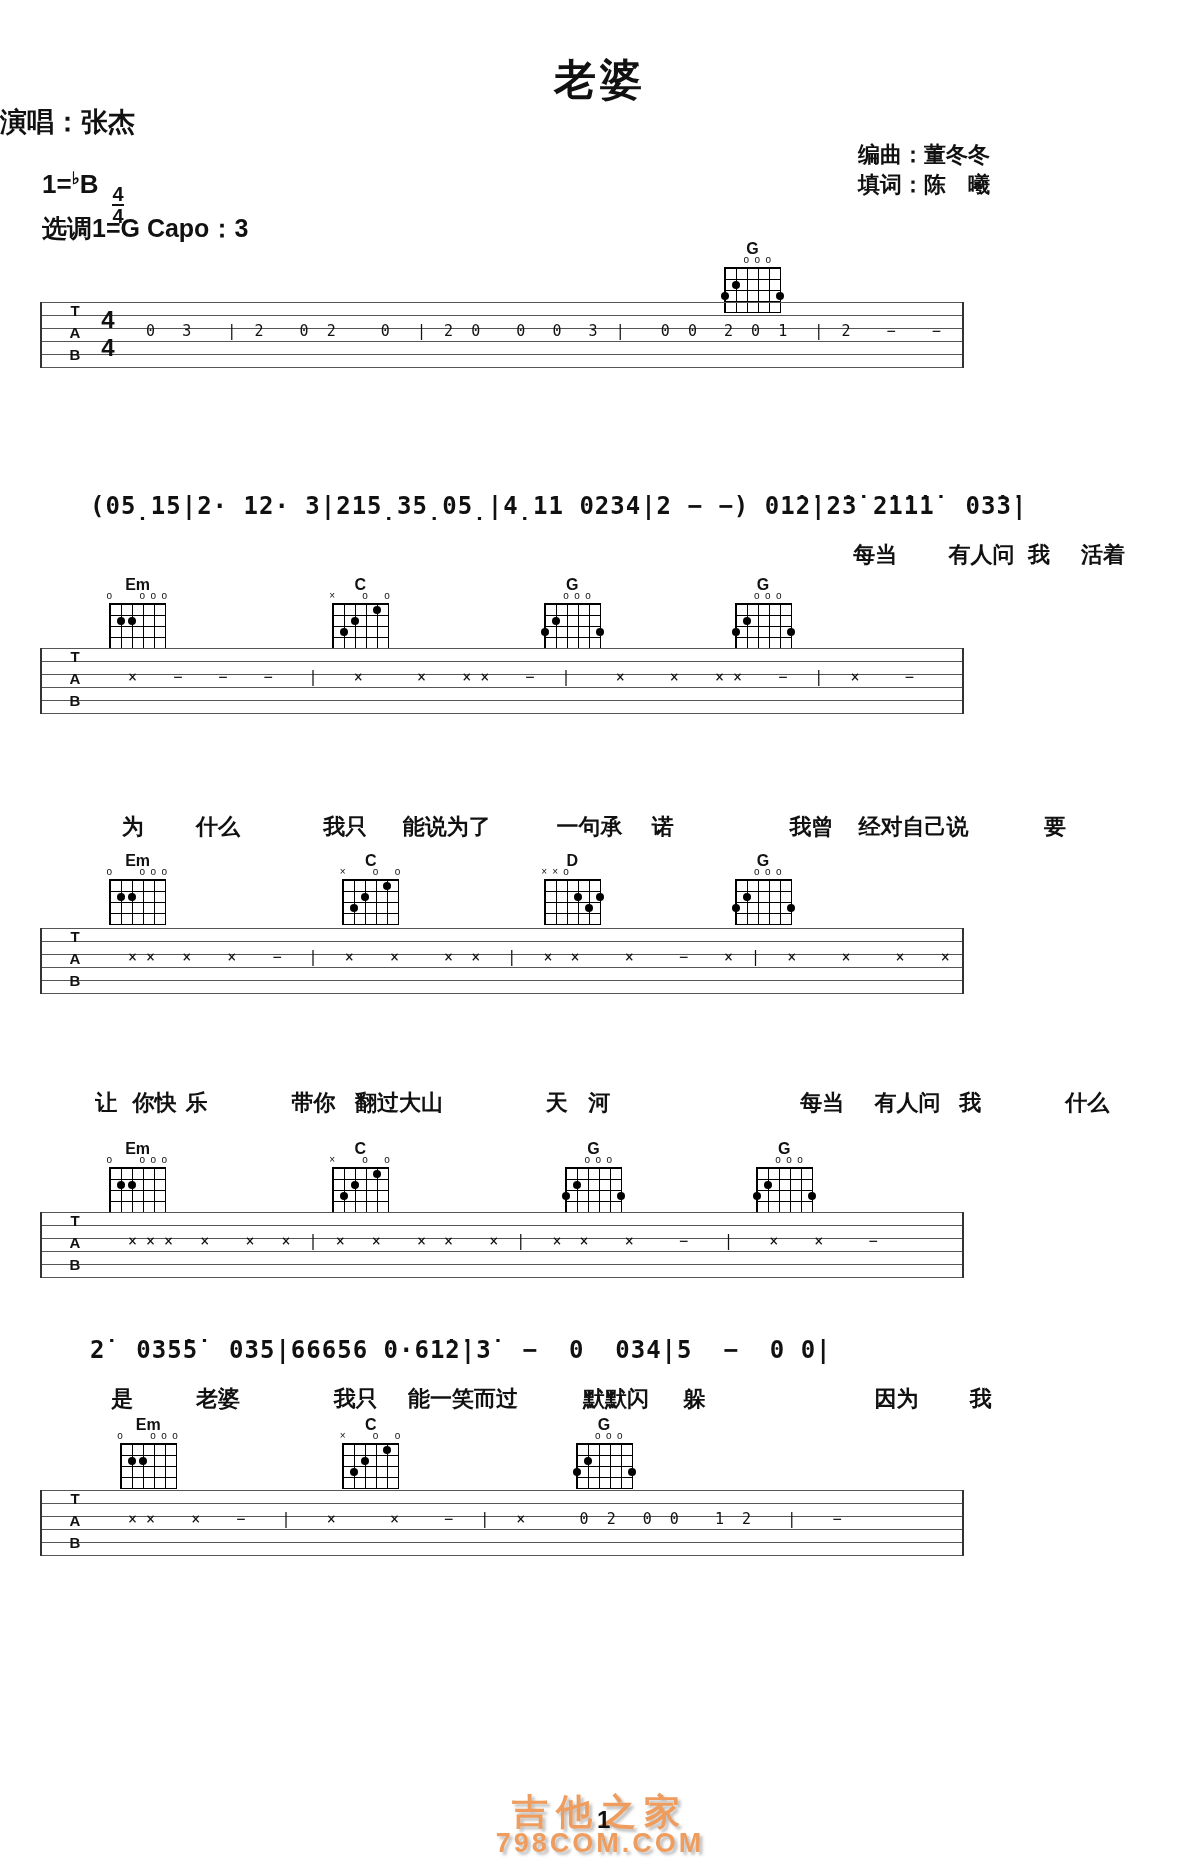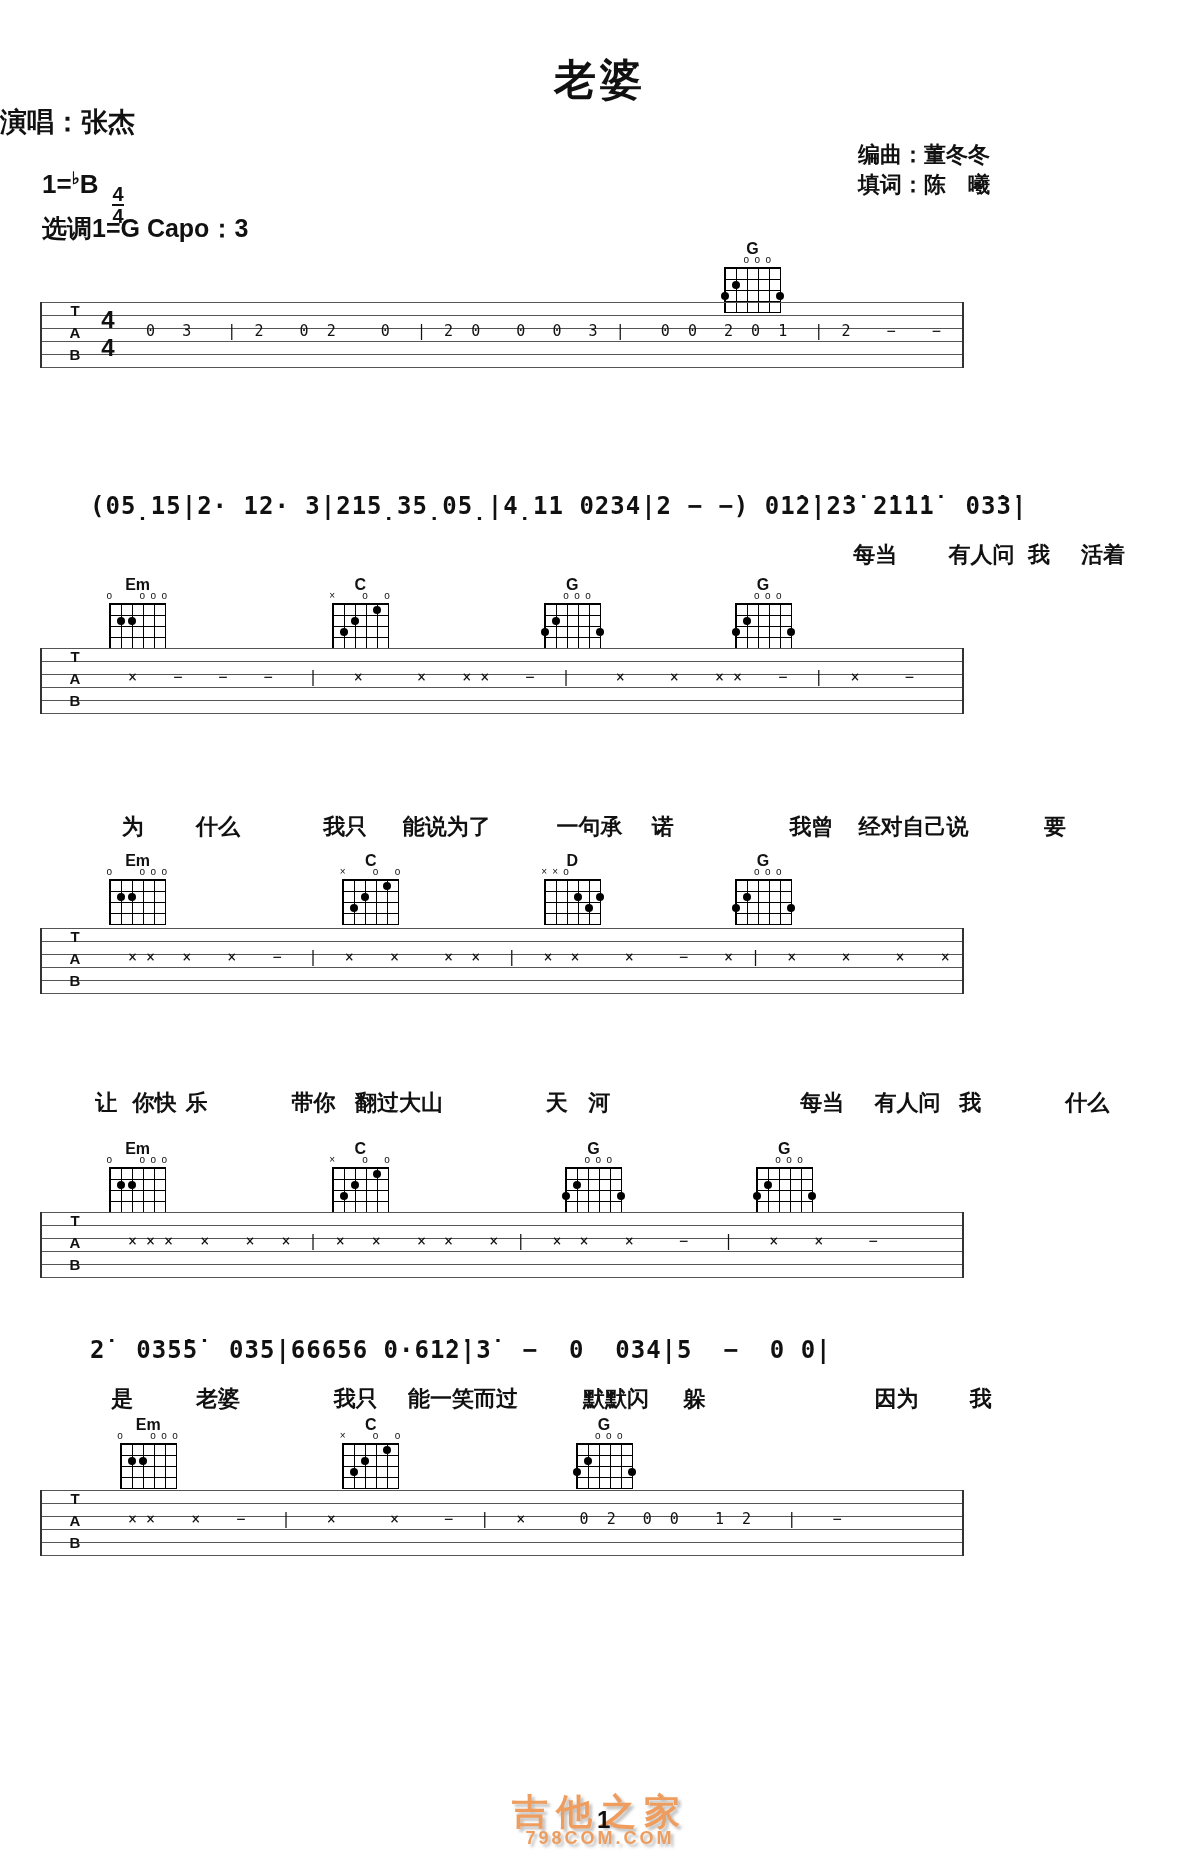--- a/index.html
+++ b/index.html
@@ -49,21 +49,21 @@
   .jianpu{position:absolute; left:90px; width:1060px;}
   .jnotes{font-family:"DejaVu Sans Mono", monospace; font-size:24px; font-weight:bold;
     white-space:pre; letter-spacing:1px;}
   .jlyrics{position:relative; height:30px; margin-top:6px;}
   .lyr{position:absolute; top:0; font-size:22px; font-weight:bold; white-space:nowrap;margin-top:14px;}
 
   
   .wm{position:absolute; left:0; width:100%; text-align:center; font-weight:bold;
       text-shadow:3px 3px 3px rgba(140,140,140,.55);}
   .wm1{top:1788px; font-size:36px; letter-spacing:8px;}
-  .wm2{top:1828px; font-size:18px; letter-spacing:3px;}
+  .wm2{top:1828px; font-size:27px; letter-spacing:3px;}
   .pageno{position:absolute; top:1806px; left:597px; font-size:24px; color:#111; font-weight:bold;}
 </style>
 </head>
 <body>
 
 <div class="page">
 
   <div class="title">老婆</div>
   <div class="subtitle">演唱：张杰</div>
 

